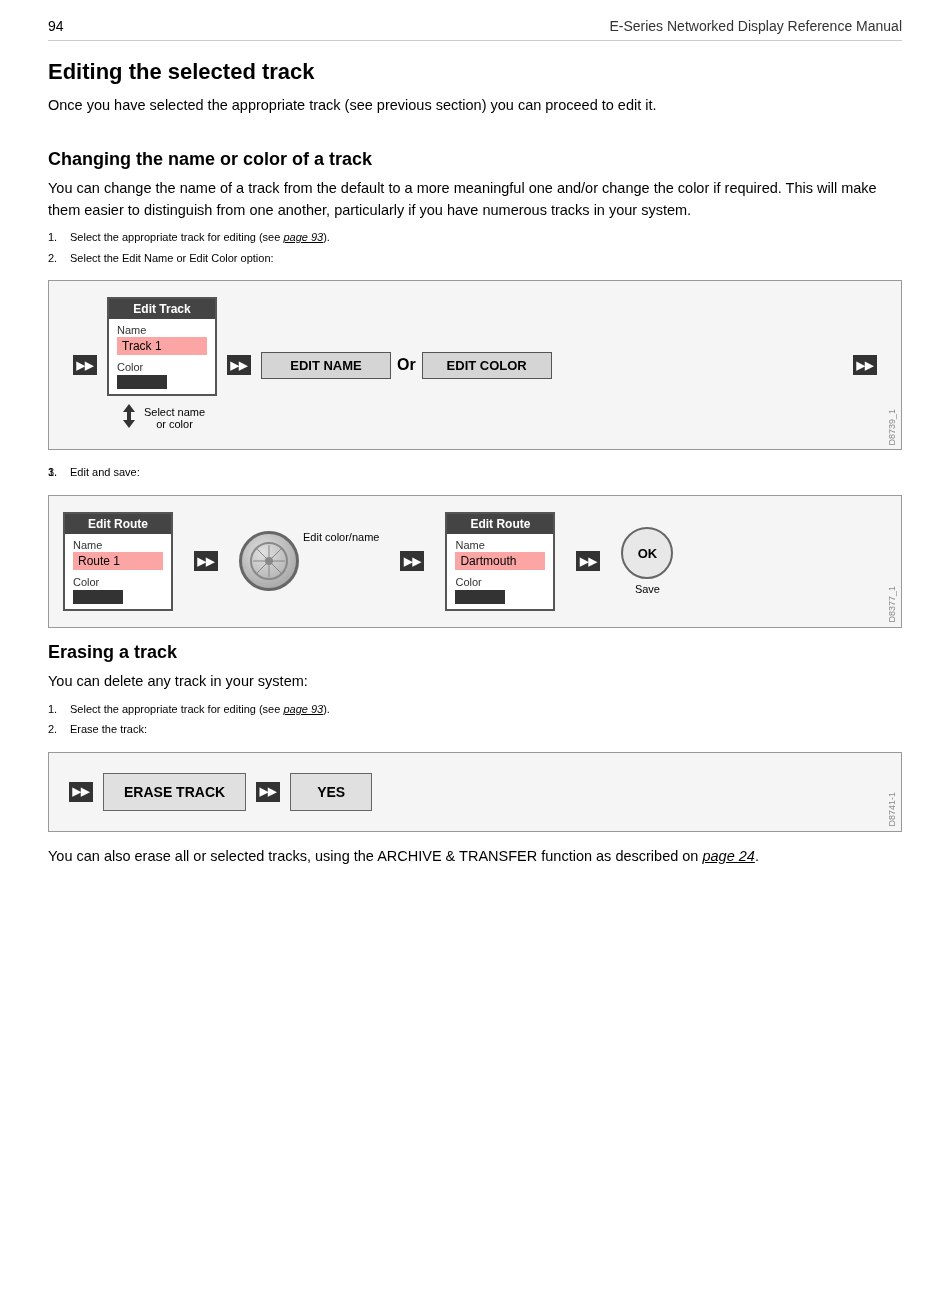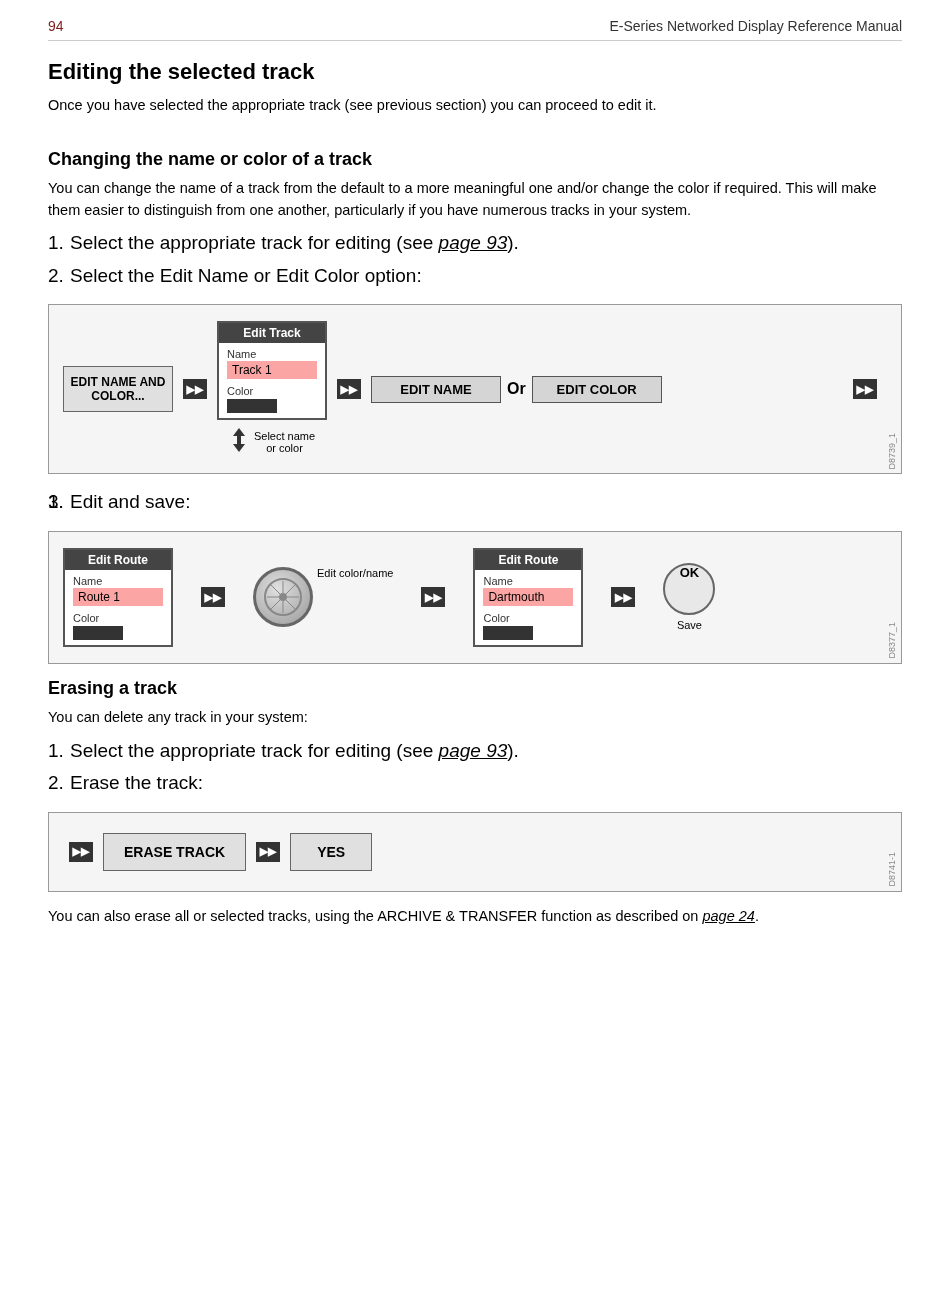--- a/index.html
+++ b/index.html
@@ -20,21 +20,21 @@
     .page-header {
       display: flex;
       justify-content: space-between;
       align-items: center;
       border-bottom: 1px solid #ccc;
       padding-bottom: 6px;
       margin-bottom: 18px;
     }
     .page-number {
       font-size: 14px;
-      color: #7f1d1d;
+      color: #000000;
     }
     .manual-title {
       font-size: 14px;
       color: #333;
     }
 
     
     .section-title {
       font-family: 'Arial Black', Arial, sans-serif;
       font-size: 22px;
@@ -57,21 +57,21 @@
       margin-bottom: 8px;
     }
 
     
     .steps-list {
       list-style: none;
       margin-left: 0;
       margin-bottom: 10px;
     }
     .steps-list li {
-      font-size: 19px;
+      font-size: 11px;
       line-height: 1.5;
       margin-bottom: 4px;
       padding-left: 22px;
       position: relative;
     }
     .steps-list li::before {
       position: absolute;
       left: 0;
     }
     .steps-list li:nth-child(1)::before { content: "1."; }
@@ -204,20 +204,21 @@
     
     .ok-button {
       width: 52px;
       height: 52px;
       border-radius: 50%;
       border: 2px solid #666;
       background: #e8e8e8;
       display: flex;
       flex-direction: column;
       align-items: center;
+      justify-content: center;
       font-size: 13px;
       font-weight: bold;
       flex-shrink: 0;
     }
 
     
     .diagram2 {
       display: flex;
       align-items: center;
       flex-wrap: nowrap;
@@ -290,26 +291,20 @@
         <span>Select the appropriate track for editing (see </span><span class="page-ref">page 93</span><span>).</span>
       </li>
       <li>
         <span>Select the Edit Name or Edit Color option:</span>
       </li>
     </ol>
 
     <div class="diagram-box">
       <div class="diagram1" style="width:100%; align-items:center;">
 
-        <div style="display:flex; flex-direction:column; align-items:center; flex-shrink:0;">
-          <div class="btn-label" style="width:110px; text-align:center; font-size:12px; padding:8px 6px;">
-            <span style="white-space:pre-line;">EDIT NAME AND
-COLOR...</span>
-          </div>
-        </div>
 
         <div style="margin:0 10px;">
           <div class="arrow-block">▶▶</div>
         </div>
 
         <div style="display:flex; flex-direction:column; align-items:center; flex-shrink:0;">
           <div class="edit-panel">
             <div class="edit-panel-title">Edit Track</div>
             <div class="edit-panel-body">
               <div class="edit-panel-field-label">Name</div>
@@ -357,21 +352,21 @@
     </div>
 
     <ol class="steps-list" start="3">
       <li style="list-style:none; padding-left:22px; position:relative;">
         <span style="position:absolute;left:0;">3.</span>
         <span>Edit and save:</span>
       </li>
     </ol>
 
     <div class="diagram-box" style="min-height:120px;">
-      <div class="diagram2" style="width:100%; align-items:center; gap:16px;">
+      <div class="diagram2" style="width:100%; align-items:center; gap:9px;">
 
         <div class="edit-panel">
           <div class="edit-panel-title">Edit Route</div>
           <div class="edit-panel-body">
             <div class="edit-panel-field-label">Name</div>
             <span class="edit-panel-field-value">Route 1</span>
             <div class="edit-panel-field-label">Color</div>
             <span class="edit-panel-color-swatch"></span>
           </div>
         </div>

